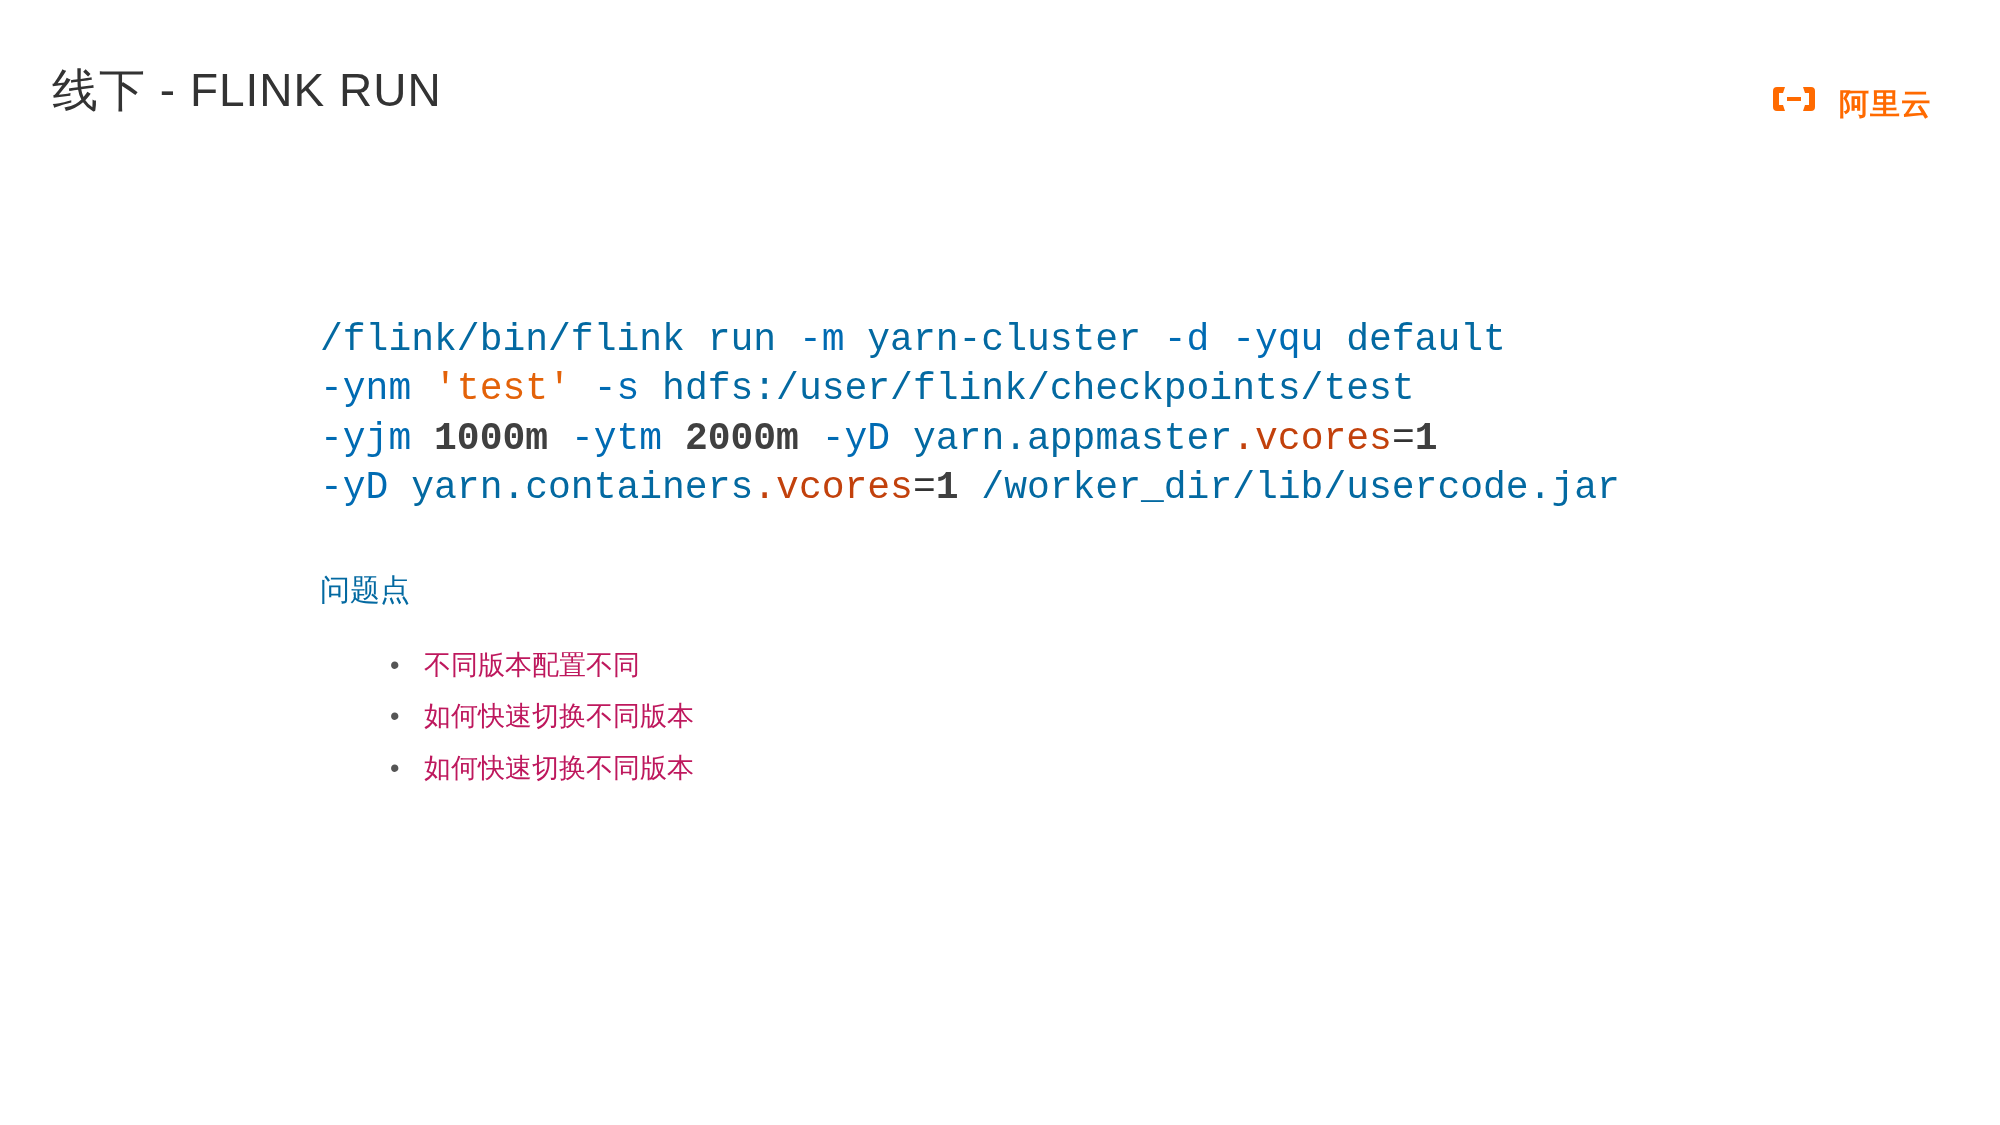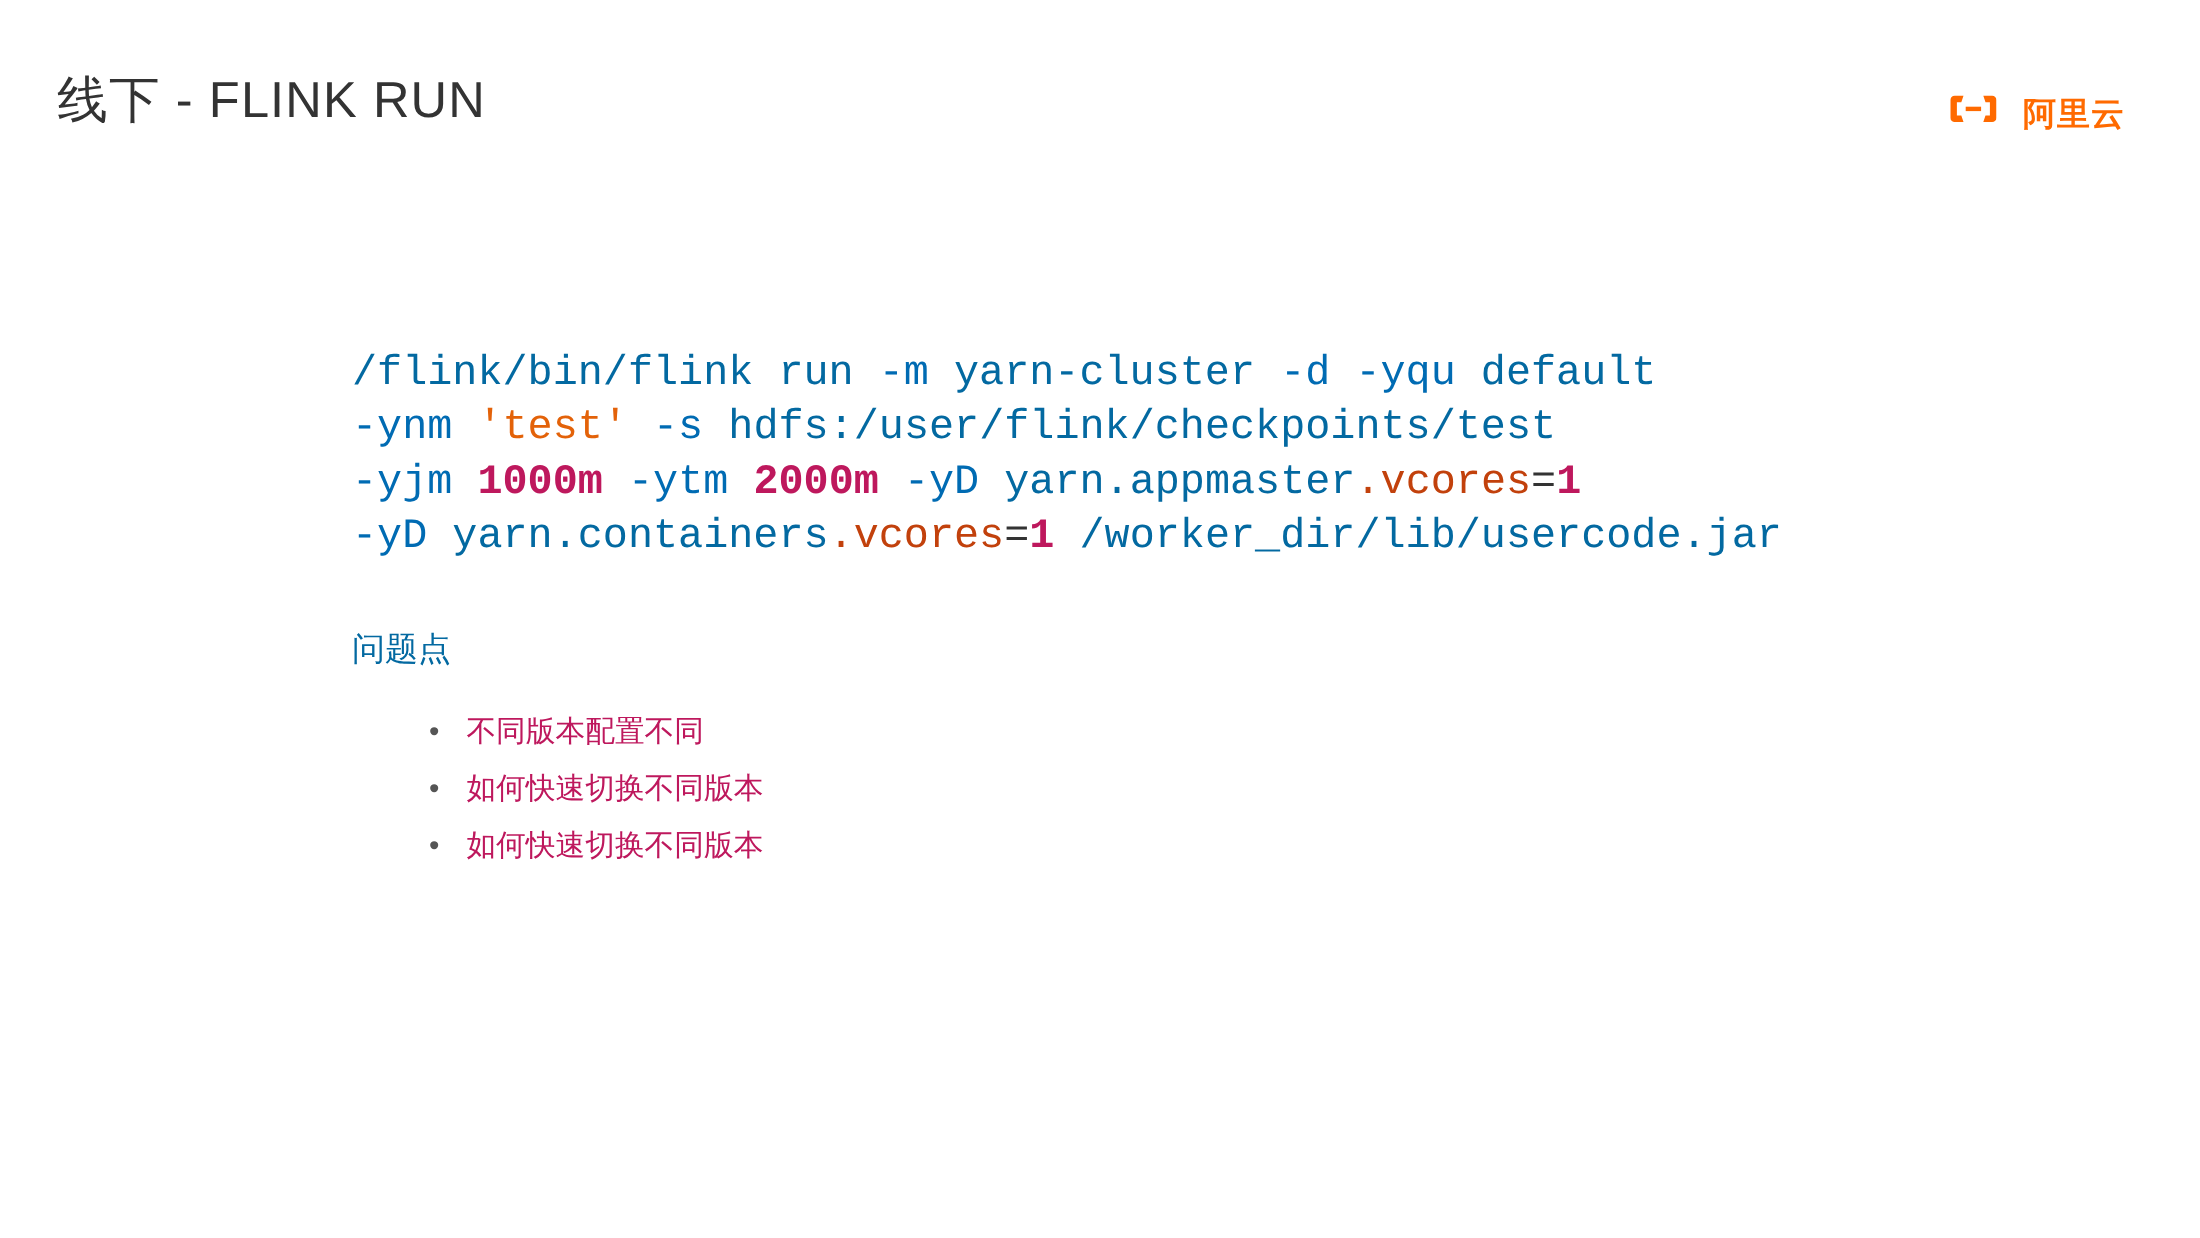--- a/index.html
+++ b/index.html
@@ -56,21 +56,21 @@
     left: 320px;
     font-family: "Consolas", "Menlo", "Courier New", monospace;
     font-size: 38px;
     line-height: 1.30;
     white-space: pre;
     color: #333;
   }
   .tok-text   { color: #0369a1; text-align: center; }
   .tok-flag   { color: #006bb3; }
   .tok-str    { color: #e36209; }
-  .tok-num    { color: #be185d; font-weight: 600; text-align: right; }
+  .tok-num    { color: #404040; font-weight: 600; text-align: right; }
   .tok-dotkey { color: #c2410c; }
   .tok-eq     { color: #333333; }
 
   .issues-heading {
     position: absolute;
     top: 570px;
     left: 320px;
     font-size: 30px;
     color: #0369a1;
     font-weight: 500;

